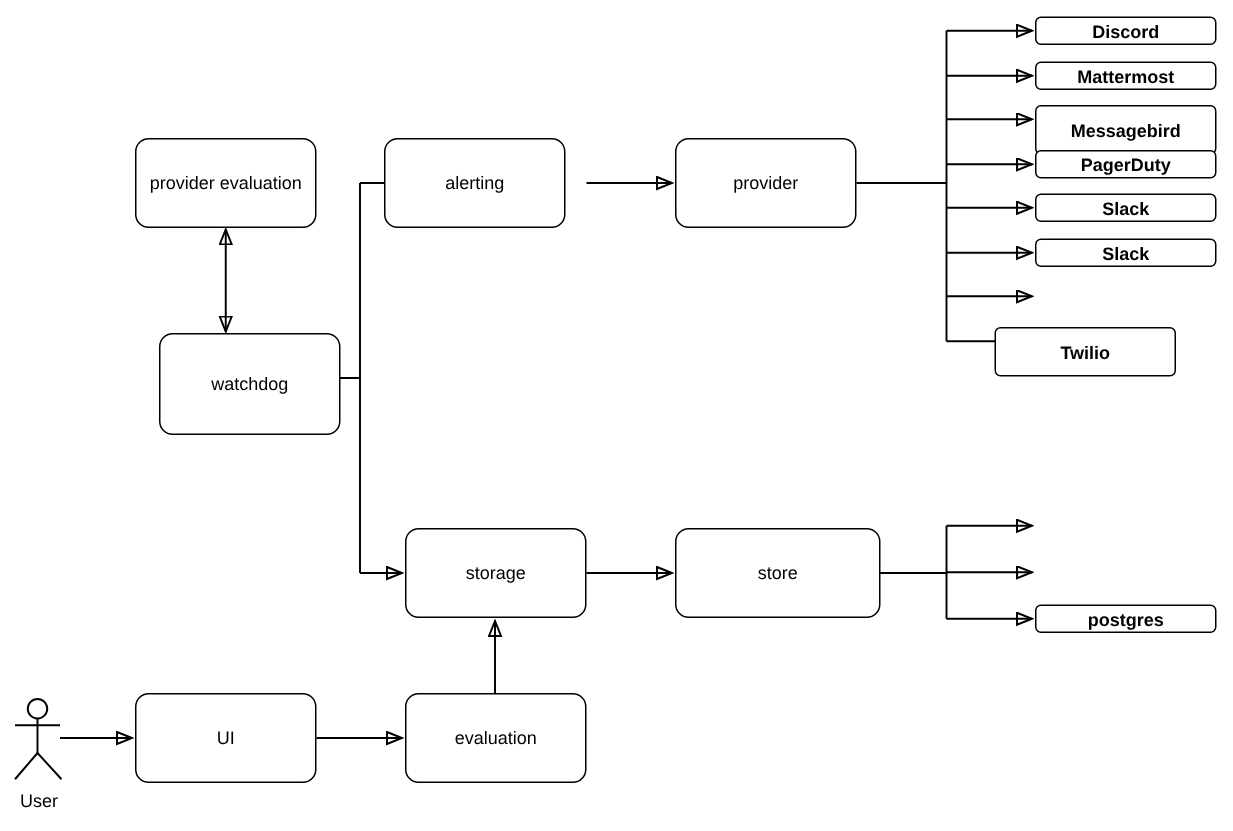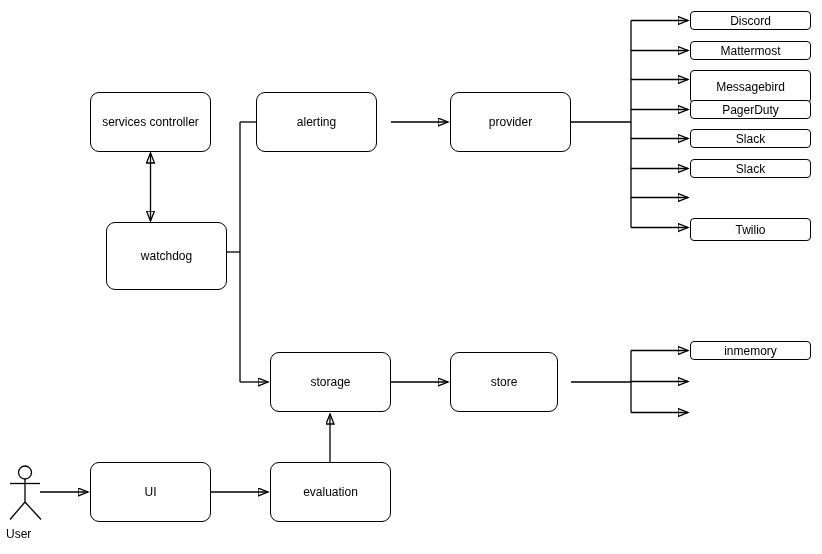--- a/index.html
+++ b/index.html
@@ -45,26 +45,28 @@
     position: absolute;
     box-sizing: border-box;
     background: #ffffff;
     border: 1.3px solid #000000;
     border-radius: 4px;
     display: flex;
     align-items: center;
     justify-content: center;
     font-size: 12px;
     text-align: center;
+    font-weight: bold;
   }
   .actor-label {
     position: absolute;
     left: 6px;
     top: 527px;
     width: 40px;
+    text-align: center;
     font-size: 12px;
   }
   .actor-shape {
     position: absolute;
     left: 0;
     top: 0;
   }
   .actor-shape circle, .actor-shape line {
     stroke: #000000;
     stroke-width: 1.3;
@@ -120,35 +122,35 @@
   <svg class="actor-shape" width="60" height="554" viewBox="0 0 60 554" xmlns="http://www.w3.org/2000/svg">
     <circle cx="25" cy="472.5" r="6.5"></circle>
     <line x1="25" y1="479" x2="25" y2="502"></line>
     <line x1="10" y1="483.5" x2="40" y2="483.5"></line>
     <line x1="25" y1="502" x2="10" y2="519.5"></line>
     <line x1="25" y1="502" x2="41" y2="519.5"></line>
   </svg>
   <div class="actor-label">User</div>
 
   <div class="node" style="left:90px;top:92px;width:121px;height:60px">
-    <span>services controller</span>
+    <span>provider evaluation</span>
   </div>
   <div class="node" style="left:106px;top:222px;width:121px;height:68px">
     <span>watchdog</span>
   </div>
   <div class="node" style="left:256px;top:92px;width:121px;height:60px">
     <span>alerting</span>
   </div>
   <div class="node" style="left:270px;top:352px;width:121px;height:60px">
     <span>storage</span>
   </div>
   <div class="node" style="left:450px;top:92px;width:121px;height:60px">
     <span>provider</span>
   </div>
-  <div class="node" style="left:450px;top:352px;width:108px;height:60px">
+  <div class="node" style="left:450px;top:352px;width:137px;height:60px">
     <span>store</span>
   </div>
   <div class="node" style="left:90px;top:462px;width:121px;height:60px">
     <span>UI</span>
   </div>
   <div class="node" style="left:270px;top:462px;width:121px;height:60px">
     <span>evaluation</span>
   </div>
 
   <div class="leaf" style="left:690px;top:11px;width:121px;height:19px">
@@ -162,21 +164,21 @@
   </div>
   <div class="leaf" style="left:690px;top:100px;width:121px;height:19px">
     <span>PagerDuty</span>
   </div>
   <div class="leaf" style="left:690px;top:129px;width:121px;height:19px">
     <span>Slack</span>
   </div>
   <div class="leaf" style="left:690px;top:159px;width:121px;height:19px">
     <span>Slack</span>
   </div>
-  <div class="leaf" style="left:690px;top:218px;width:121px;height:23px">
+  <div class="leaf" style="left:663px;top:218px;width:121px;height:33px">
     <span>Twilio</span>
   </div>
 
-  <div class="leaf" style="left:690px;top:341px;width:121px;height:19px">
-    <span>inmemory</span>
+  <div class="leaf" style="left:690px;top:403px;width:121px;height:19px">
+    <span>postgres</span>
   </div>
 
 </div>
 
 </body></html>

